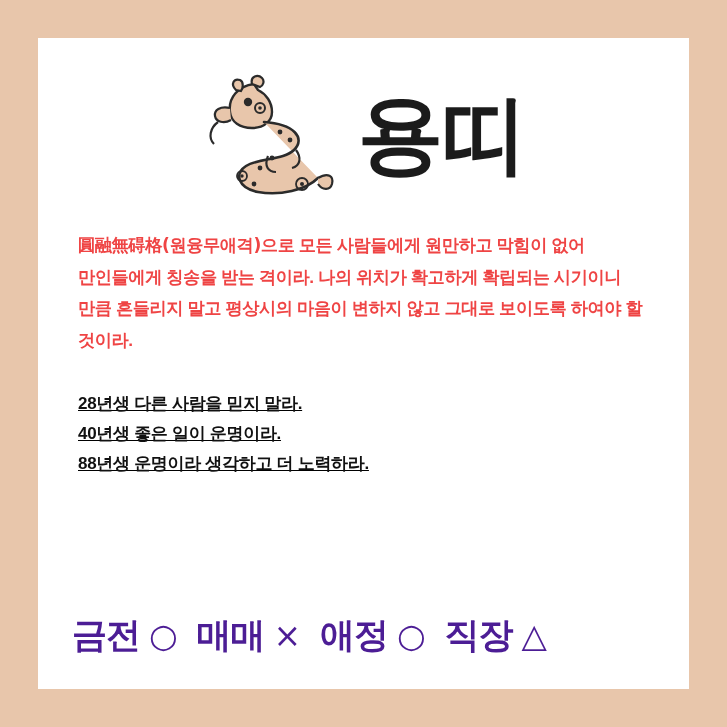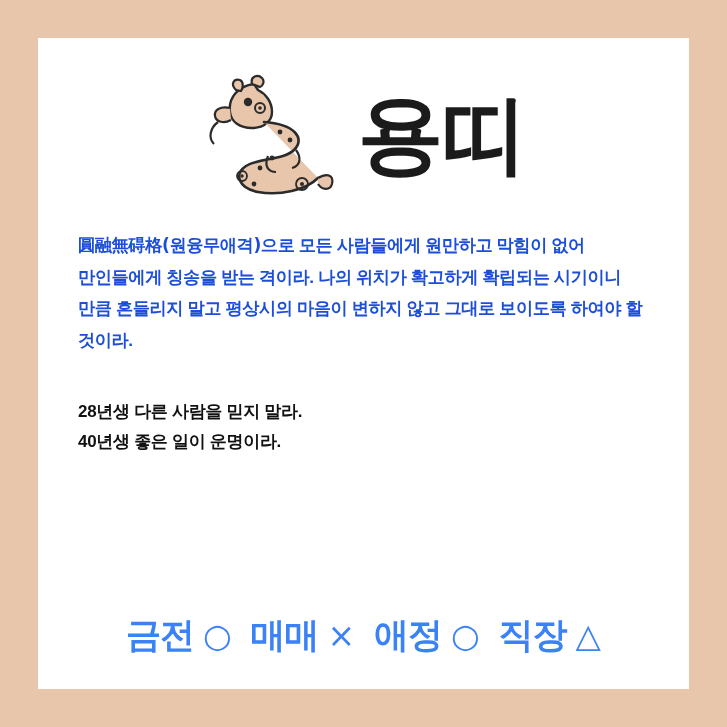--- a/index.html
+++ b/index.html
@@ -54,51 +54,52 @@
     white-space: nowrap;
     margin-bottom: 6px;
   }
   
   .body-wrap {
     padding: 0 6px;
   }
   .paragraph {
     font-size: 17.2px;
     line-height: 1.84;
-    color: #1d4ed8;
+    color: #ef4444;
     font-weight: bold;
     letter-spacing: -0.4px;
     margin-top: 18px;
     word-break: keep-all;
   }
   .paragraph .han {
     font-family: "DejaVu Sans", sans-serif;
     font-weight: bold;
   }
   .year-list {
-    margin-top: 40px;
+    margin-top: 32px;
     list-style: none;
     padding: 0;
+    text-decoration: underline;
   }
   .year-list li {
     font-size: 17px;
     line-height: 1.78;
     color: #111111;
     font-weight: bold;
     letter-spacing: -0.3px;
     white-space: nowrap;
   }
   
   .footer {
     margin-top: auto;
     margin-bottom: 8px;
-    text-align: center;
+    text-align: left;
     font-size: 35px;
     font-weight: bold;
-    color: #3b82f6;
+    color: #4c1d95;
     letter-spacing: 0px;
     white-space: nowrap;
   }
   .footer .sym {
     font-family: "DejaVu Sans", sans-serif;
     font-weight: normal;
     font-size: 33px;
   }
   .footer .lbl {
     letter-spacing: -1px;
@@ -160,20 +161,21 @@
     </div>
 
     <div class="body-wrap">
       <p class="paragraph">
         <span class="han">圓融無碍格</span><span class="han">(</span><span>원융무애격</span><span class="han">)</span><span>으로 모든 사람들에게 원만하고 막힘이 없어 만인들에게 칭송을 받는 격이라. 나의 위치가 확고하게 확립되는 시기이니 만큼 흔들리지 말고 평상시의 마음이 변하지 않고 그대로 보이도록 하여야 할 것이라.</span>
       </p>
 
       <ul class="year-list">
         <li>28년생 다른 사람을 믿지 말라.</li>
         <li>40년생 좋은 일이 운명이라.</li>
+        <li>88년생 운명이라 생각하고 더 노력하라.</li>
       </ul>
     </div>
 
     <div class="footer">
       <span class="lbl">금전</span><span class="gap"></span><span class="sym">○</span><span class="gap"></span>
       <span class="lbl">매매</span><span class="gap"></span><span class="sym">×</span><span class="gap"></span>
       <span class="lbl">애정</span><span class="gap"></span><span class="sym">○</span><span class="gap"></span>
       <span class="lbl">직장</span><span class="gap"></span><span class="sym">△</span>
     </div>
 

